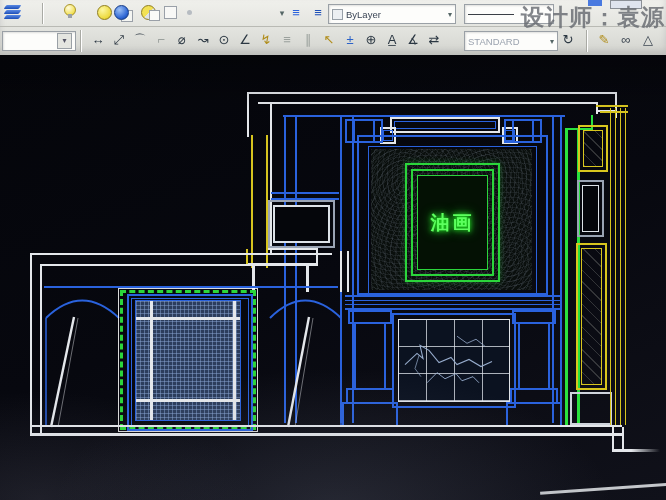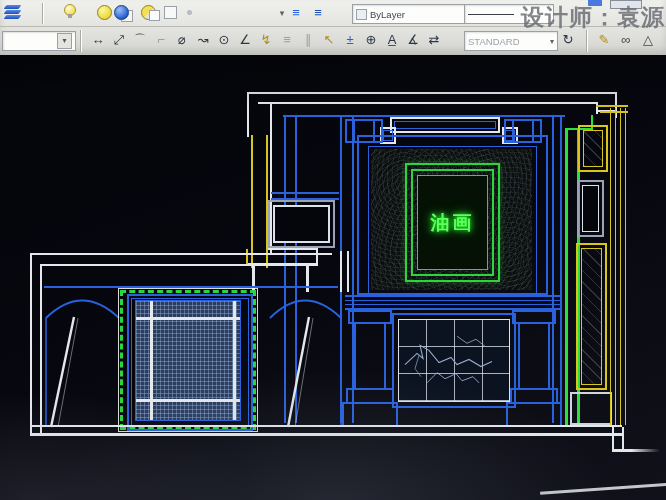--- a/index.html
+++ b/index.html
@@ -118,21 +118,21 @@
       <span class="sq-o"></span>
     </span>
   <span class="tbtn" style="left:179px;top:2px">
       <span class="dotico"></span>
     </span>
   <span class="tbtn" style="left:272px;top:3px;font-size:9px;color:#566">▾</span>
   <span class="icons" style="position:absolute;left:286px;top:3px;display:flex;gap:2px">
       <span class="tbtn g" style="color: rgb(42, 98, 221);">≡</span>
       <span class="tbtn g" style="color: rgb(29, 79, 184);">≡</span>
     </span>
-  <span class="dd" style="left:352px;top:4px;width:120px">
+  <span class="dd" style="left:328px;top:4px;width:120px">
     <span class="swatch"></span>
     <span>ByLayer</span>
     <span class="caret">▾</span>
   </span>
   <span class="dd" style="left:464px;top:4px;width:82px">
     <span class="ltline"></span>
   </span>
   <i class="ab" style="left:588px;top:0;width:14px;height:6px;background:#4a7ae0"></i>
   <i class="ab" style="left:610px;top:0;width:30px;height:7px;background:#dfe4ee;border:1px solid #8a8f96"></i>
 

